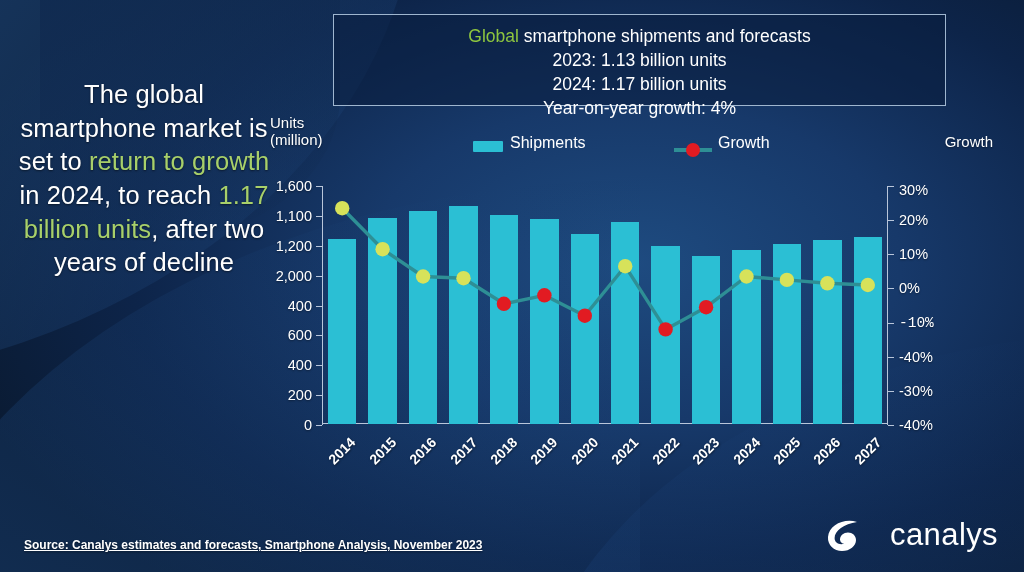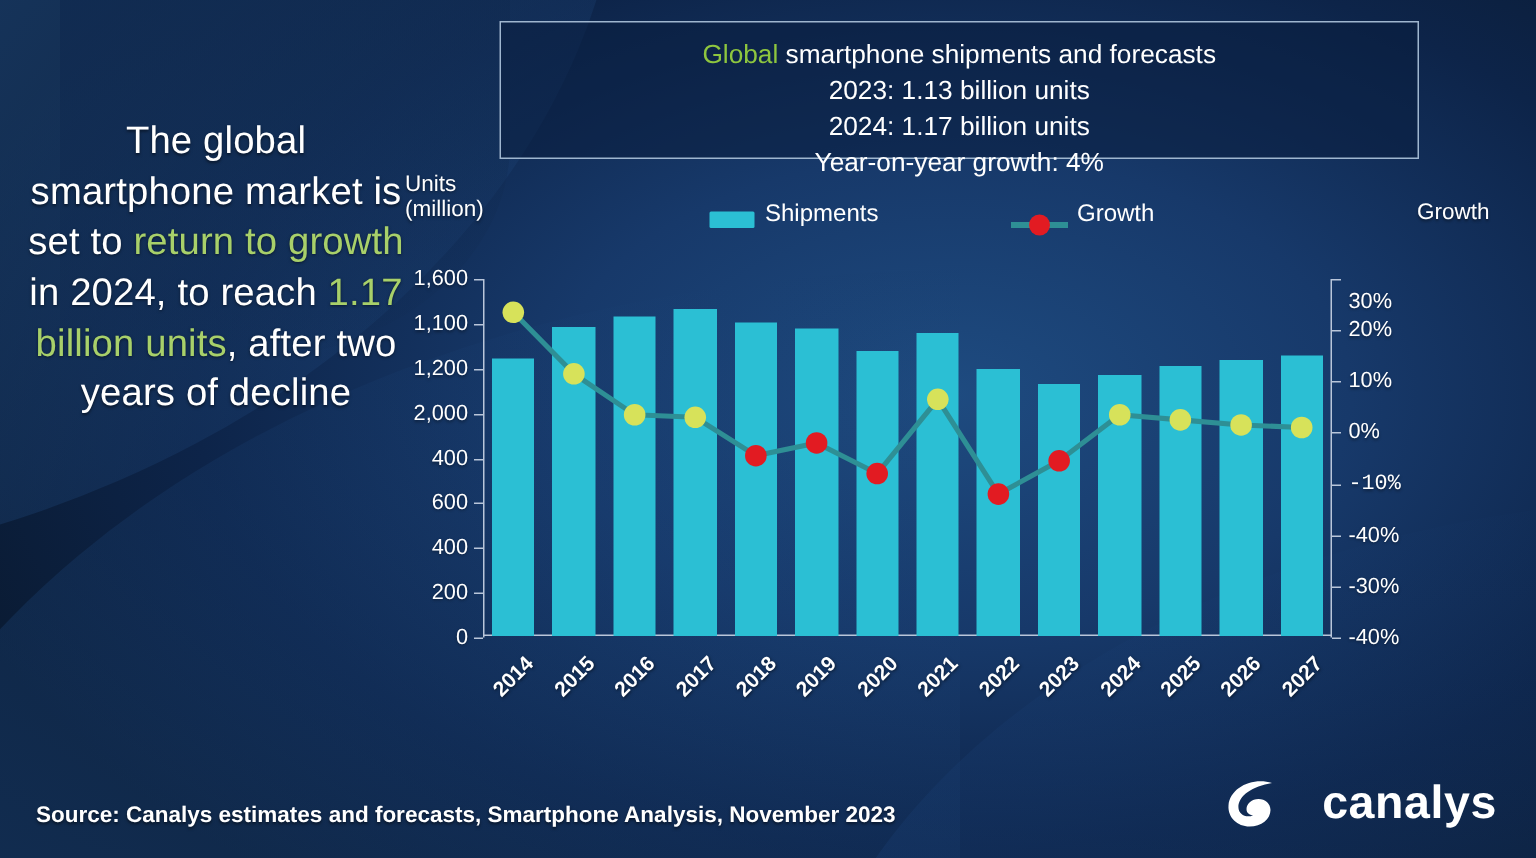--- a/index.html
+++ b/index.html
@@ -193,37 +193,37 @@
     width: 566px; height: 239px;
     overflow: visible;
   }
 
   
   #source {
     position: absolute;
     left: 24px;
     bottom: 20px;
     color: #ffffff;
-    font-size: 15px;
+    font-size: 12px;
     font-weight: 600;
     text-shadow: 0 1px 2px rgba(0,0,0,0.5);
+    text-decoration: underline;
   }
   #logo {
     position: absolute;
     right: 26px;
     bottom: 18px;
     display: flex;
     align-items: center;
   }
   #logo-text {
     color: #ffffff;
     font-size: 31px;
     letter-spacing: 0.4px;
     margin-left: 26px;
-    font-weight: bold;
   }
 </style>
 </head>
 <body>
 
 <div id="slide">
 
   <div class="swoosh sw1"></div>
   <div class="swoosh sw2"></div>
   <div class="swoosh sw3"></div>
@@ -293,21 +293,21 @@
           <div class="ylabel right" style="top: 170.714px;">-40%</div>
           <div class="tick right" style="top: 170.714px;"></div>
           <div class="ylabel right" style="top: 136.571px; font-family: Liberation Mono, monospace;">-10%</div>
           <div class="tick right" style="top: 136.571px;"></div>
           <div class="ylabel right" style="top: 102.429px;">0%</div>
           <div class="tick right" style="top: 102.429px;"></div>
           <div class="ylabel right" style="top: 68.2857px;">10%</div>
           <div class="tick right" style="top: 68.2857px;"></div>
           <div class="ylabel right" style="top: 34.1429px;">20%</div>
           <div class="tick right" style="top: 34.1429px;"></div>
-          <div class="ylabel right" style="top: 15px; text-align: center;">30%</div>
+          <div class="ylabel right" style="top: 4px; text-align: center;">30%</div>
           <div class="tick right" style="top: 0px;"></div>
         </div>
       <div id="bars">
           <div class="bar" title="2014: 1240 million units" style="left: 6.06429px; width: 28.3px; height: 185.225px; background: rgb(43, 191, 212);"></div>
           <div class="bar" title="2015: 1380 million units" style="left: 46.4929px; width: 28.3px; height: 206.137px; background: rgb(43, 191, 212);"></div>
           <div class="bar" title="2016: 1425 million units" style="left: 86.9214px; width: 28.3px; height: 212.859px; background: rgb(43, 191, 212);"></div>
           <div class="bar" title="2017: 1460 million units" style="left: 127.35px; width: 28.3px; height: 218.088px; background: rgb(43, 191, 212);"></div>
           <div class="bar" title="2018: 1400 million units" style="left: 167.779px; width: 28.3px; height: 209.125px; background: rgb(43, 191, 212);"></div>
           <div class="bar" title="2019: 1370 million units" style="left: 208.207px; width: 28.3px; height: 204.644px; background: rgb(43, 191, 212);"></div>
           <div class="bar" title="2020: 1270 million units" style="left: 248.636px; width: 28.3px; height: 189.706px; background: rgb(43, 191, 212);"></div>

